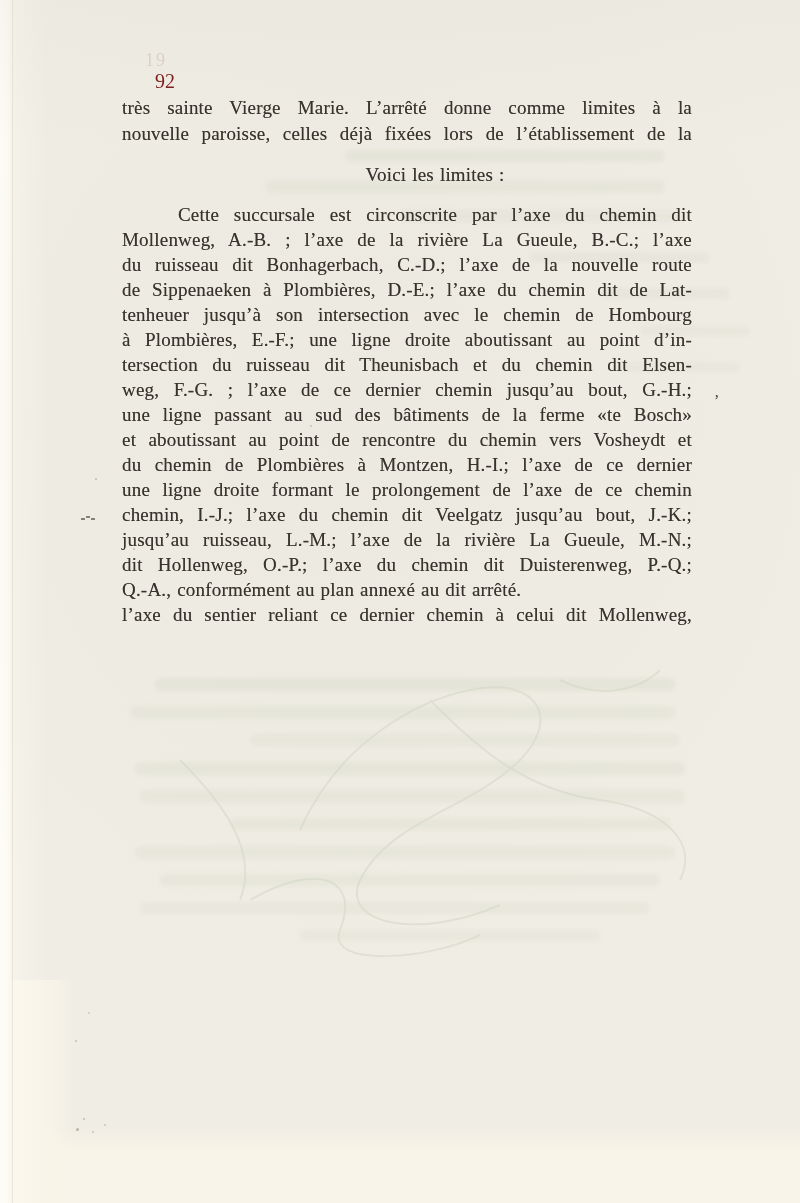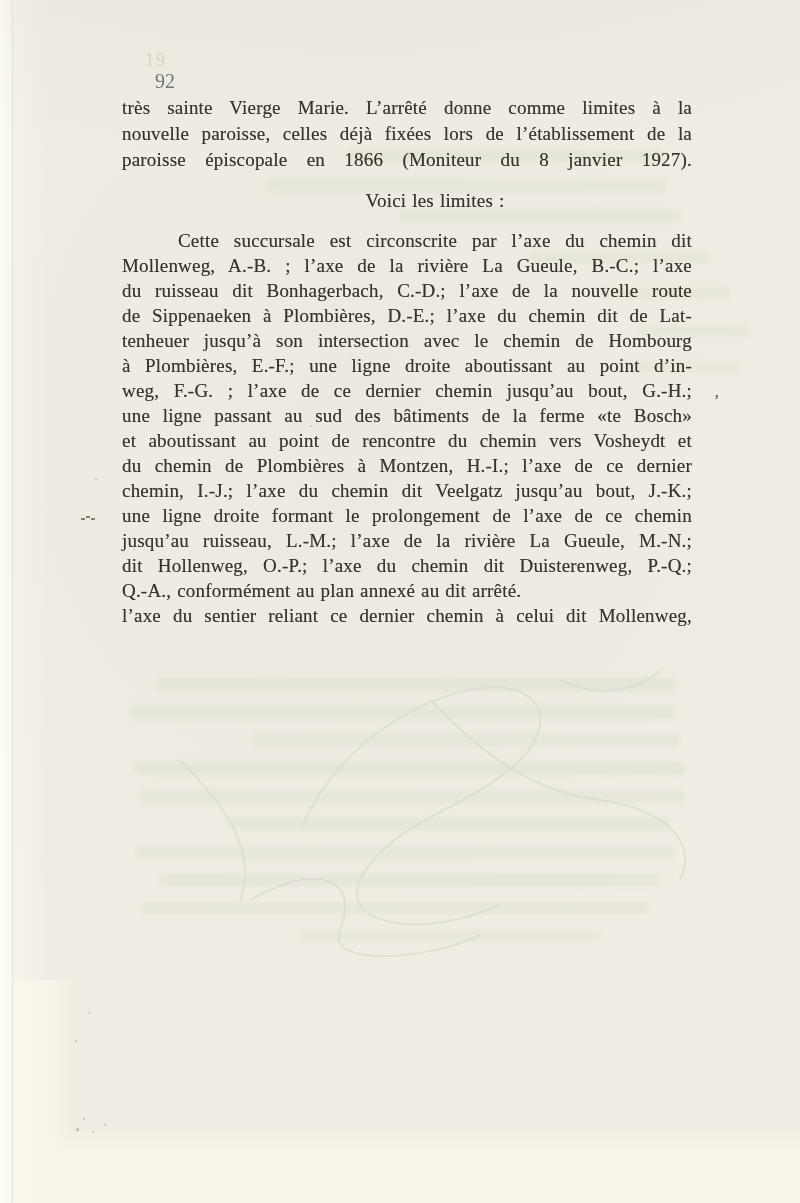--- a/index.html
+++ b/index.html
@@ -45,21 +45,21 @@
   }
   .ghost-num{
     position:absolute;left:145px;top:50px;
     font-size:18px;color:#d7ccc0;opacity:0.85;filter:blur(0.6px);
     letter-spacing:2px;
   }
   .ghost-svg{position:absolute;left:0;top:0;pointer-events:none;}
   
   .page-number{
     position:absolute;left:155px;top:70px;
-    font-size:20px;color:#737373;
+    font-size:20px;color:#7f1d1d;
   }
   .text-block{
     position:absolute;left:122px;top:95px;width:570px;
     font-size:19px;color:#38332c;
     text-shadow:0 0 0.4px rgba(56,51,44,0.55);
     word-spacing:1px;letter-spacing:0.2px;
   }
   .p1 .line{line-height:26px;}
   .p2 .line{line-height:25px;}
   .jl{text-align:justify;text-align-last:justify;}
@@ -135,38 +135,38 @@
   <div class="speck" style="left:88px;top:1012px;width:2px;height:2px;opacity:.35;"></div>
   <div class="smudge"></div>
   <div class="artifact-apostrophe">’</div>
 
   <div class="page-number">92</div>
 
   <div class="text-block">
     <div class="p1">
       <div class="line jl">très sainte Vierge Marie. L’arrêté donne comme limites à la</div>
       <div class="line jl">nouvelle paroisse, celles déjà fixées lors de l’établissement de la</div>
-      <div class="line jl">paroisse épiscopale en 1866 (Moniteur du 8 janvier 1927).</div>
     </div>
 
     <div class="subheading">Voici les limites :</div>
 
     <div class="p2">
       <div class="line jl indent">Cette succursale est circonscrite par l’axe du chemin dit</div>
       <div class="line jl">Mollenweg, A.-B. ; l’axe de la rivière La Gueule, B.-C.; l’axe</div>
       <div class="line jl">du ruisseau dit Bonhagerbach, C.-D.; l’axe de la nouvelle route</div>
       <div class="line jl">de Sippenaeken à Plombières, D.-E.; l’axe du chemin dit de Lat-</div>
       <div class="line jl">tenheuer jusqu’à son intersection avec le chemin de Hombourg</div>
       <div class="line jl">à Plombières, E.-F.; une ligne droite aboutissant au point d’in-</div>
+      <div class="line jl">tersection du ruisseau dit Theunisbach et du chemin dit Elsen-</div>
       <div class="line jl">weg, F.-G. ; l’axe de ce dernier chemin jusqu’au bout, G.-H.;</div>
       <div class="line jl">une ligne passant au sud des bâtiments de la ferme «te Bosch»</div>
       <div class="line jl">et aboutissant au point de rencontre du chemin vers Vosheydt et</div>
       <div class="line jl">du chemin de Plombières à Montzen, H.-I.; l’axe de ce dernier</div>
+      <div class="line jl">une ligne droite formant le prolongement de l’axe de ce chemin</div>
       <div class="line jl">chemin, I.-J.; l’axe du chemin dit Veelgatz jusqu’au bout, J.-K.;</div>
-      <div class="line jl">une ligne droite formant le prolongement de l’axe de ce chemin</div>
       <div class="line jl">jusqu’au ruisseau, L.-M.; l’axe de la rivière La Gueule, M.-N.;</div>
       <div class="line jl">dit Hollenweg, O.-P.; l’axe du chemin dit Duisterenweg, P.-Q.;</div>
       <div class="line ll">Q.-A., conformément au plan annexé au dit arrêté.</div>
       <div class="line jl">l’axe du sentier reliant ce dernier chemin à celui dit Mollenweg,</div>
     </div>
   </div>
 
 </div>
 
 </body></html>

